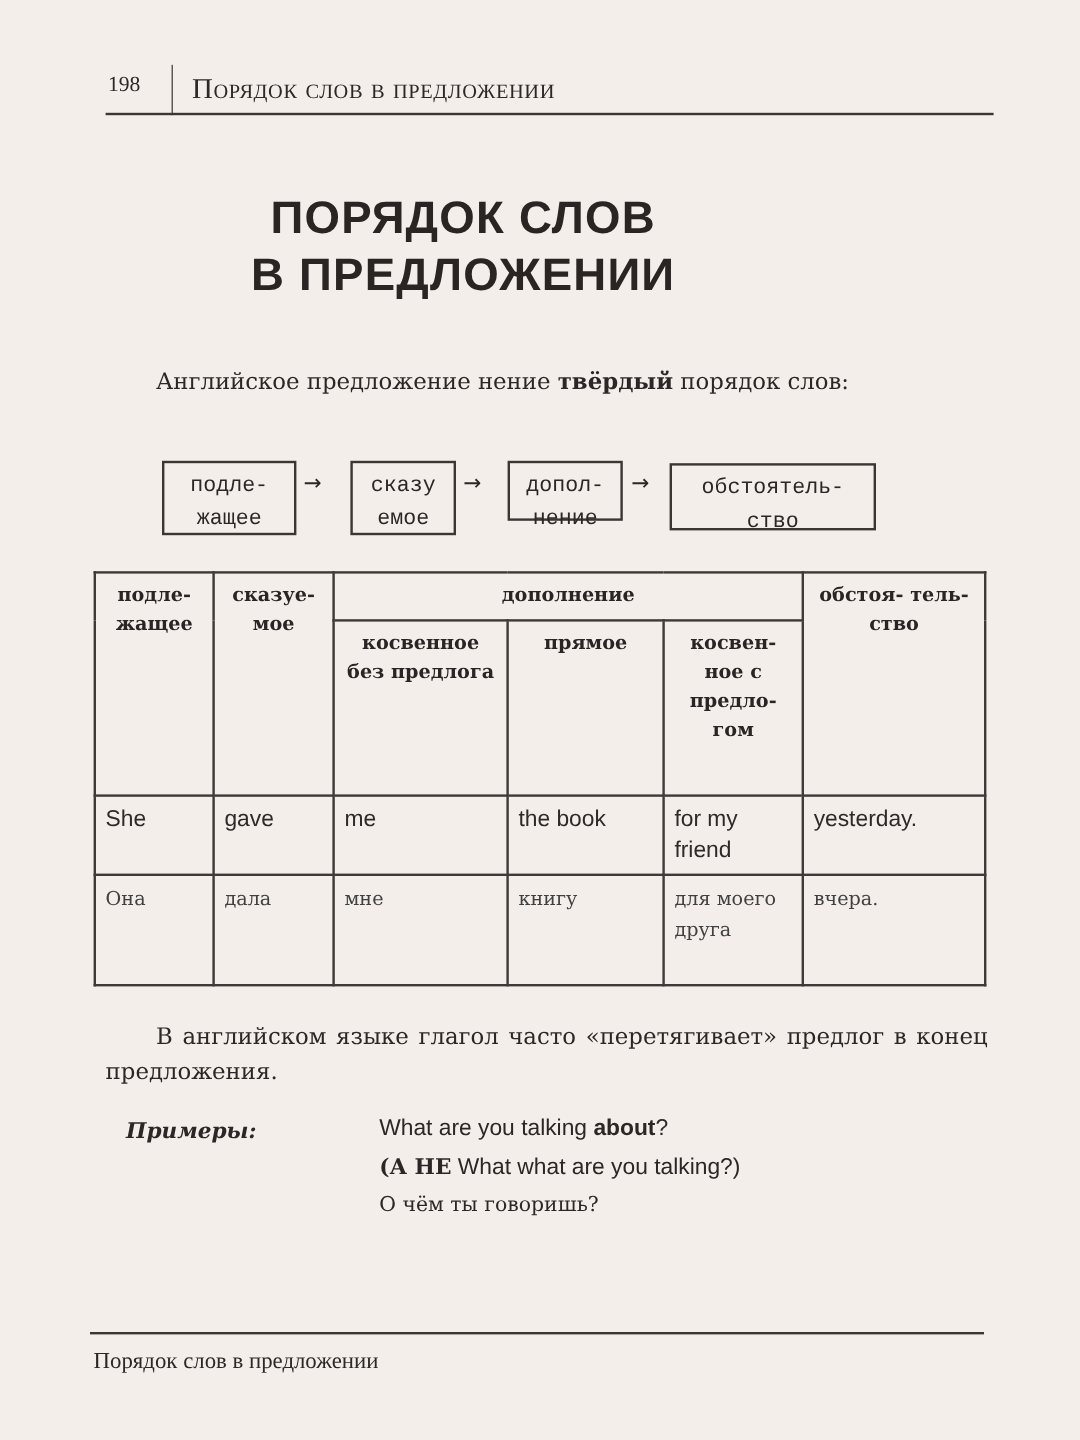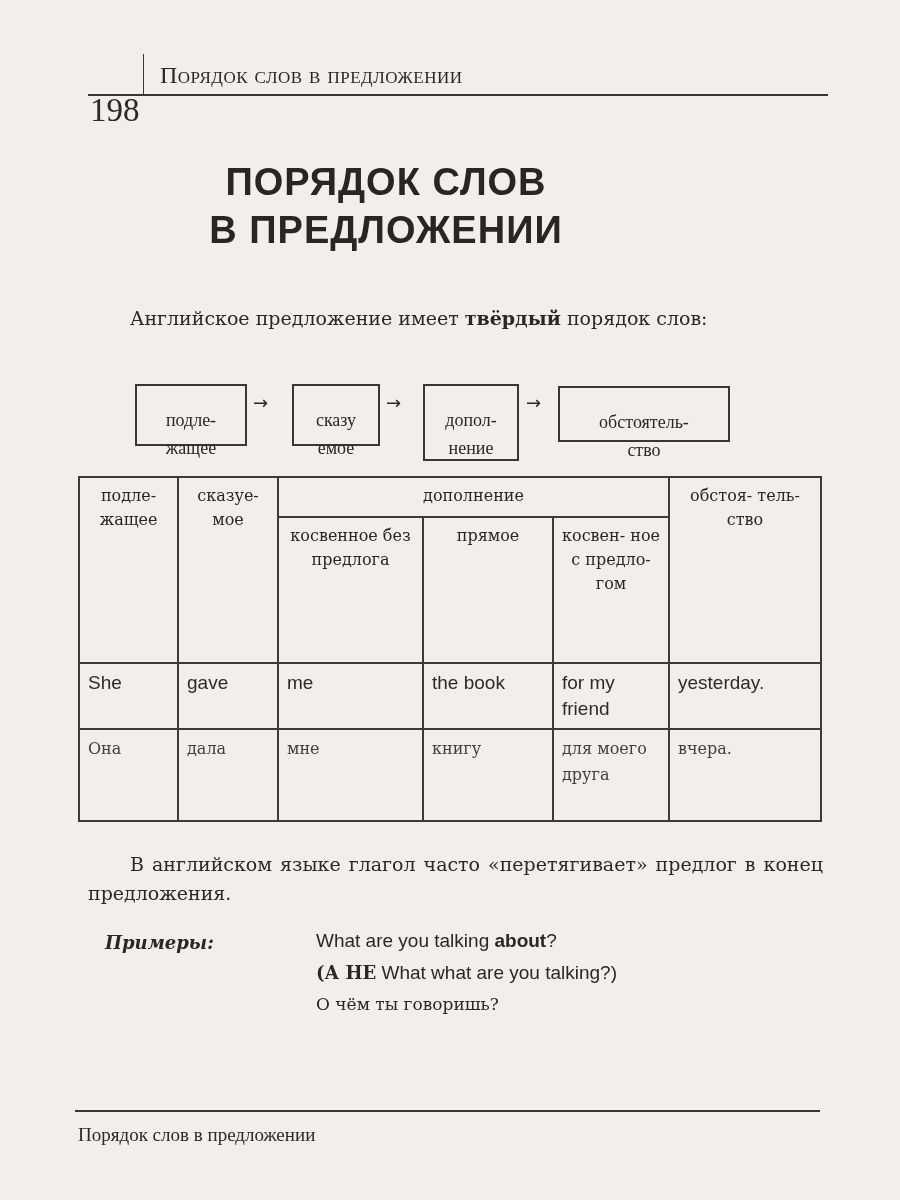--- a/index.html
+++ b/index.html
@@ -9,21 +9,21 @@
     color: #2a2524;
     position: relative;
     font-family: "DejaVu Serif", serif;
   }
   .running-head {
     position: absolute; left: 88px; top: 54px; width: 740px; height: 40px;
     border-bottom: 2px solid #3b3534;
   }
   .page-num {
     position: absolute; left: 2px; top: 6px;
-    font-family: "Liberation Serif", serif; font-size: 33px; color: #2d2827; margin-top: 32px;
+    font-family: "Liberation Serif", serif; font-size: 18px; color: #2d2827;
   }
   .head-sep {
     position: absolute; left: 55px; top: 0; width: 1px; height: 42px; background: #3b3534;
   }
   .head-title {
     position: absolute; left: 72px; top: 8px;
     font-family: "Liberation Serif", serif; font-size: 24px; color: #2d2827;
     font-variant: small-caps; letter-spacing: 0.5px;
   }
   .main-title {
@@ -34,36 +34,36 @@
   .para {
     position: absolute; left: 88px; width: 735px;
     font-family: "DejaVu Serif", serif; font-size: 19px; line-height: 29px;
     text-align: justify; color: #2c2726;
   }
   .para .indent { padding-left: 42px; }
   .para b { font-weight: bold; }
   .flow { position: absolute; left: 0; top: 0; }
   .flow-box {
     position: absolute; border: 2px solid #3b3534; text-align: center;
-    font-family: Liberation Serif, serif; font-size: 18px; line-height: 28px; color: #2c2726;
-    box-sizing: border-box; padding-top: 20px;
+    font-family: Liberation Mono, monospace; font-size: 18px; line-height: 28px; color: #2c2726;
+    box-sizing: border-box; padding-top: 5px;
   }
   .flow-arrow {
     position: absolute; font-size: 18px; color: #2c2726; font-family: "DejaVu Sans", sans-serif;
   }
   table.grammar {
     position: absolute; left: 78px; top: 476px; width: 742px;
     border-collapse: collapse; table-layout: fixed;
   }
   table.grammar td, table.grammar th {
     border: 2px solid #3f3a38; vertical-align: top; padding: 6px 8px;
     box-sizing: border-box;
   }
   table.grammar th {
-    font-family: "DejaVu Serif", serif; font-weight: normal; font-size: 16px; line-height: 24px;
+    font-family: "DejaVu Serif", serif; font-weight: bold; font-size: 16px; line-height: 24px;
     text-align: center; color: #2a2524;
   }
   td.en {
     font-family: "Liberation Sans", sans-serif; font-size: 19px; line-height: 26px; color: #2f2a29;
   }
   td.ru {
     font-family: "DejaVu Serif", serif; font-size: 16px; line-height: 26px; color: #404040;
   }
   .examples { position: absolute; left: 105px; top: 932px; width: 720px; }
   .ex-label {
@@ -88,35 +88,35 @@
   <span class="head-sep"></span>
   <span class="head-title">Порядок слов в предложении</span>
 </div>
 
 <div class="main-title">
   <div>ПОРЯДОК СЛОВ</div>
   <div>В ПРЕДЛОЖЕНИИ</div>
 </div>
 
 <div class="para" style="top:304px;">
-  <span class="indent"></span><span>Английское предложение имеет </span><b>твёрдый</b><span> порядок слов:</span>
+  <span class="indent"></span><span>Английское предложение нение </span><b>твёрдый</b><span> порядок слов:</span>
 </div>
 
 <div class="flow">
   <div class="flow-box" style="left:135px; top:384px; width:112px; height:62px;">
     <div>подле-</div>
     <div>жащее</div>
   </div>
   <span class="flow-arrow" style="left:253px; top:392px;">→</span>
   <div class="flow-box" style="left:292px; top:384px; width:88px; height:62px;">
     <div>сказу</div>
     <div>емое</div>
   </div>
   <span class="flow-arrow" style="left:386px; top:392px;">→</span>
-  <div class="flow-box" style="left:423px; top:384px; width:96px; height:77px;">
+  <div class="flow-box" style="left:423px; top:384px; width:96px; height:50px;">
     <div>допол-</div>
     <div>нение</div>
   </div>
   <span class="flow-arrow" style="left:526px; top:392px;">→</span>
   <div class="flow-box" style="left:558px; top:386px; width:172px; height:56px;">
     <div>обстоятель-</div>
     <div>ство</div>
   </div>
 </div>
 

